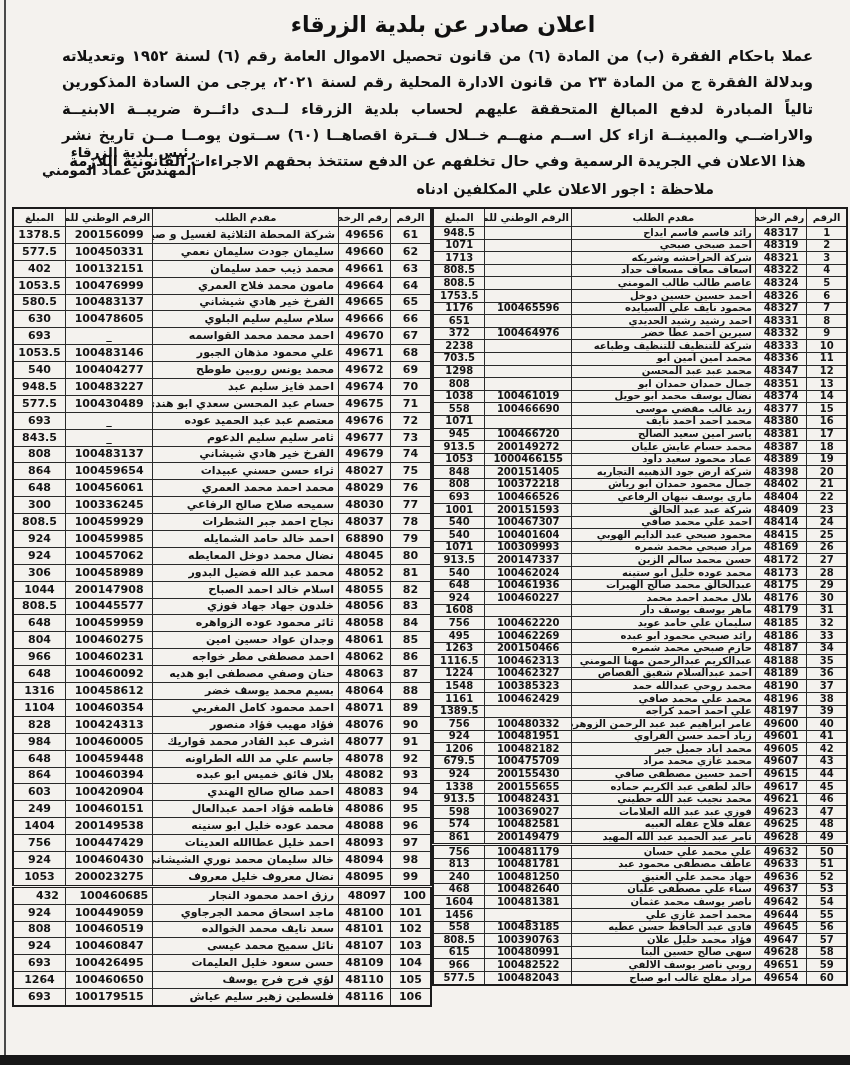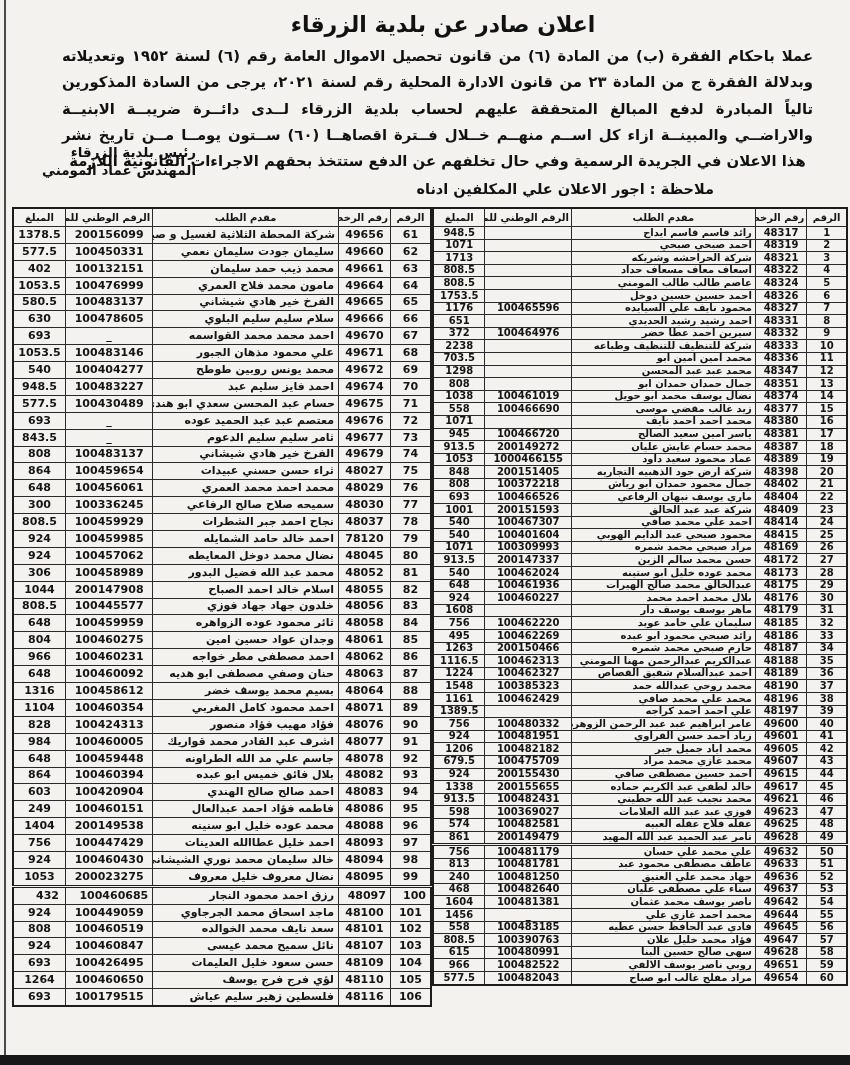--- a/index.html
+++ b/index.html
@@ -203,21 +203,21 @@
           </tr>
           <tr>
             <td class="c0">78</td>
             <td class="c1">48037</td>
             <td class="c2">نجاح احمد جبر الشطرات</td>
             <td class="c3">100459929</td>
             <td class="c4">808.5</td>
           </tr>
           <tr>
             <td class="c0">79</td>
-            <td class="c1">78120</td>
+            <td class="c1">68890</td>
             <td class="c2">احمد خالد حامد الشمايله</td>
             <td class="c3">100459985</td>
             <td class="c4">924</td>
           </tr>
           <tr>
             <td class="c0">80</td>
             <td class="c1">48045</td>
             <td class="c2">نضال محمد دوخل المعايطه</td>
             <td class="c3">100457062</td>
             <td class="c4">924</td>

